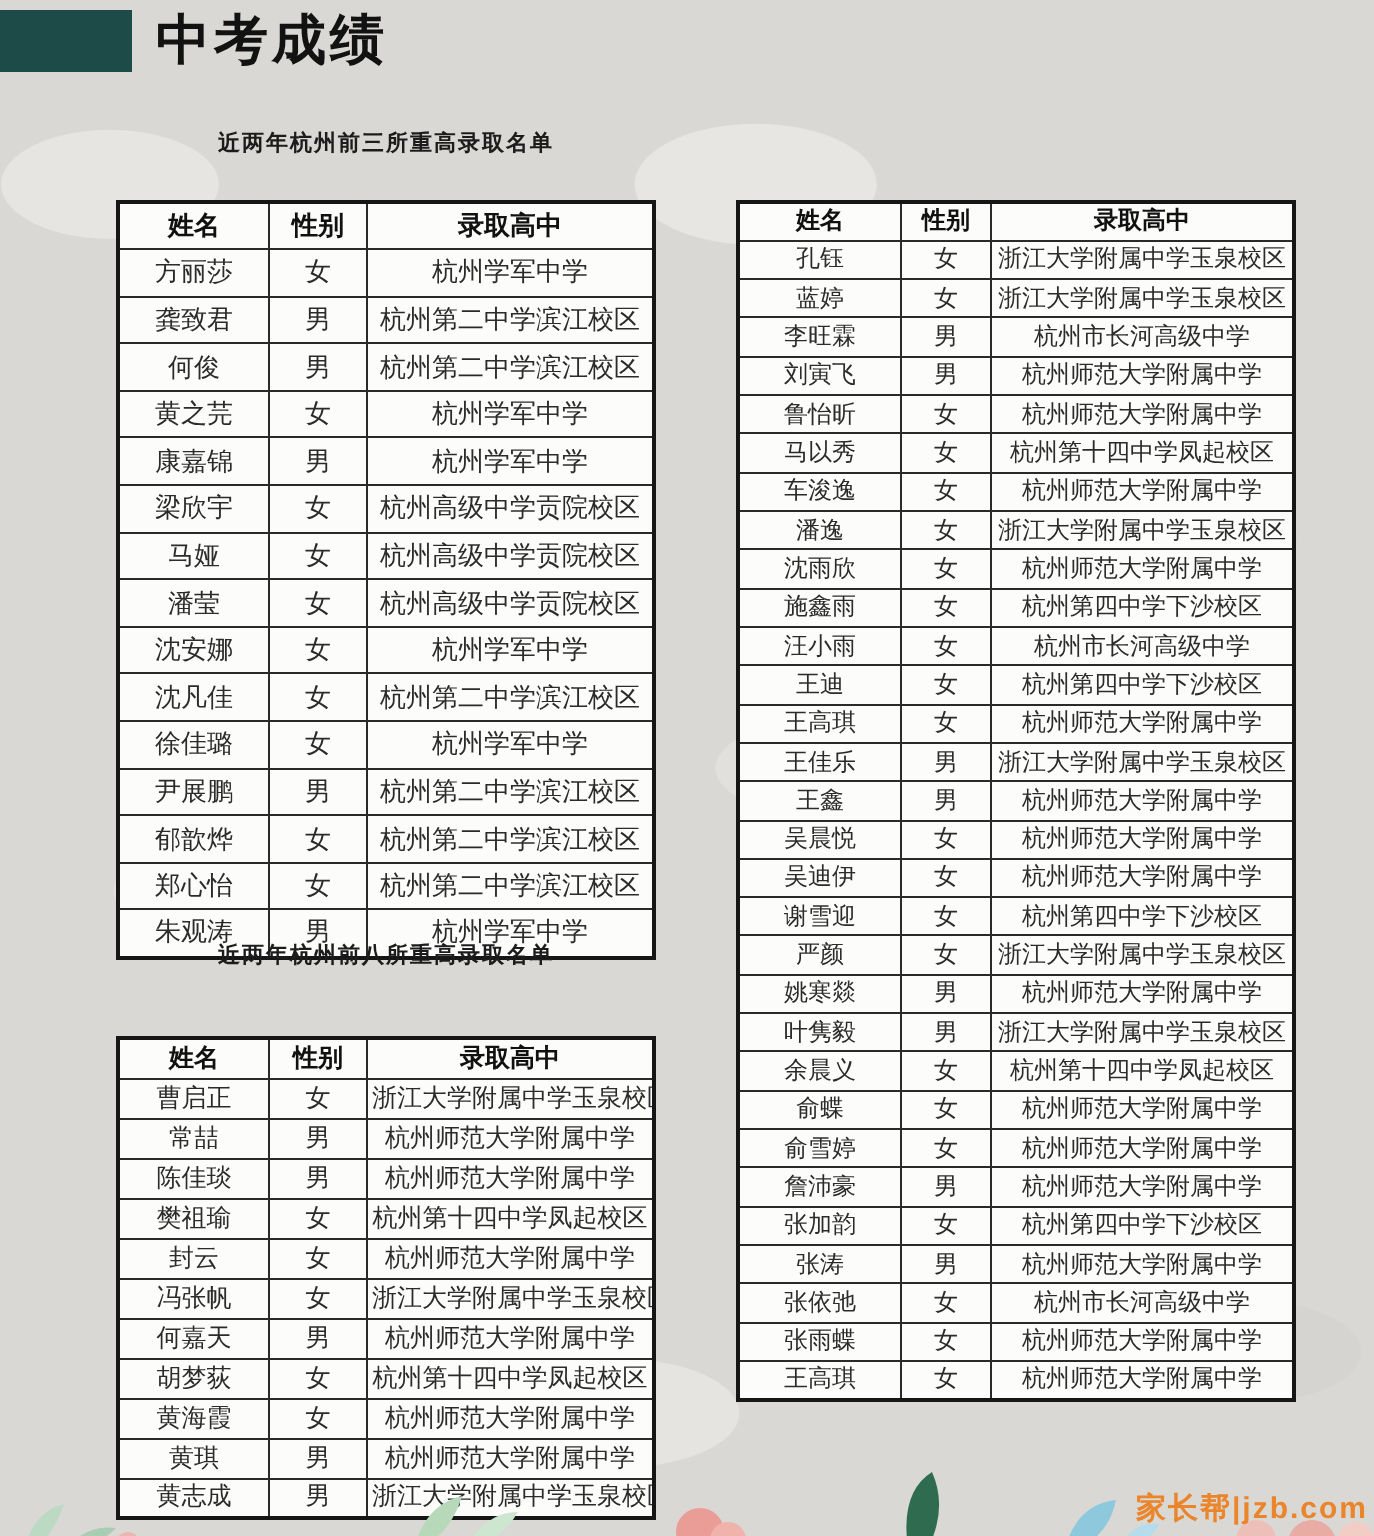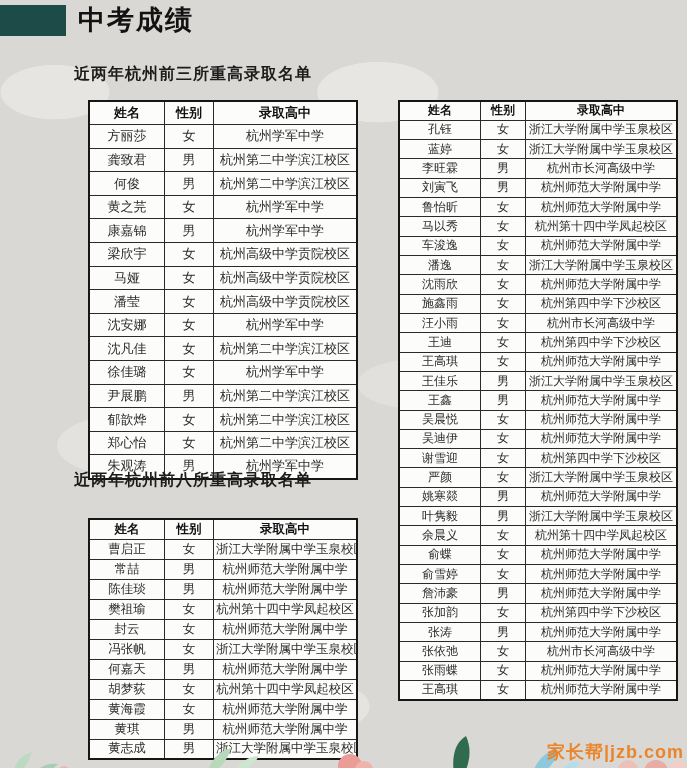--- a/index.html
+++ b/index.html
@@ -24,45 +24,45 @@
   .title-block{
     position:absolute;left:0;top:5px;width:66px;height:31px;
     background:#1d4b48;
   }
   .page-title{
     position:absolute;left:78px;top:2px;
     font-size:27px;font-weight:bold;color:#121212;letter-spacing:2px;
   }
   .caption{
     position:absolute;width:270px;text-align:center;
-    font-size:16px;font-weight:bold;color:#1c1c1c;letter-spacing:1px;
+    font-size:11px;font-weight:bold;color:#1c1c1c;letter-spacing:1px;
   }
   #caption-top3{left:58px;top:64px;}
   #caption-top8{left:58px;top:470px;}
   table.tbl{
     position:absolute;border-collapse:collapse;table-layout:fixed;
-    background:#fcfcfa;border:2px solid #161616;margin-left:30px;
+    background:#fcfcfa;border:2px solid #161616;
   }
   table.tbl th, table.tbl td{
     border:1px solid #2a2a2a;text-align:center;vertical-align:middle;
     overflow:hidden;white-space:nowrap;padding:0 2px;color:#2b2b2b;
   }
   table.tbl th{font-weight:bold;color:#111;}
   #table-top3{left:58px;top:100px;width:270px;font-size:13px;}
   #table-top3 tr{height:23.6px;}
   #table-top3 .c0{width:70px;} #table-top3 .c1{width:44px;}
   #table-top8-left{left:58px;top:518px;width:270px;font-size:12.5px;}
   #table-top8-left tr{height:20px;}
   #table-top8-left .c0{width:70px;} #table-top8-left .c1{width:44px;}
   #table-top8-right{left:368px;top:100px;width:280px;font-size:12px;}
   #table-top8-right tr{height:19.32px;}
   #table-top8-right .c0{width:76px;} #table-top8-right .c1{width:40px;}
   .watermark{
     position:absolute;right:3px;bottom:4px;z-index:5;
-    font-size:18px;font-weight:bold;color:rgba(236,126,28,0.92);
+    font-size:15px;font-weight:bold;color:rgba(236,126,28,0.92);
     letter-spacing:1px;
   }
   .decor{position:absolute;z-index:1;}
 </style>
 </head>
 <body>
 
 <div class="page">
 
   <div class="title-block"></div>

